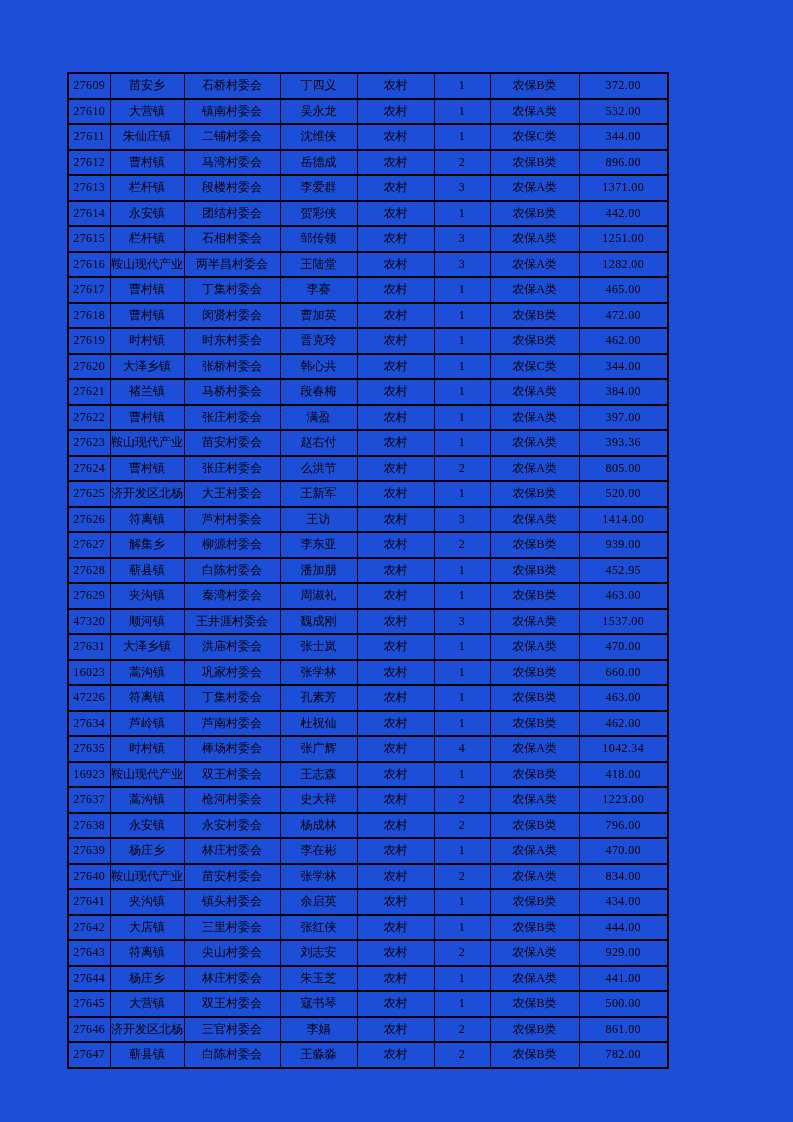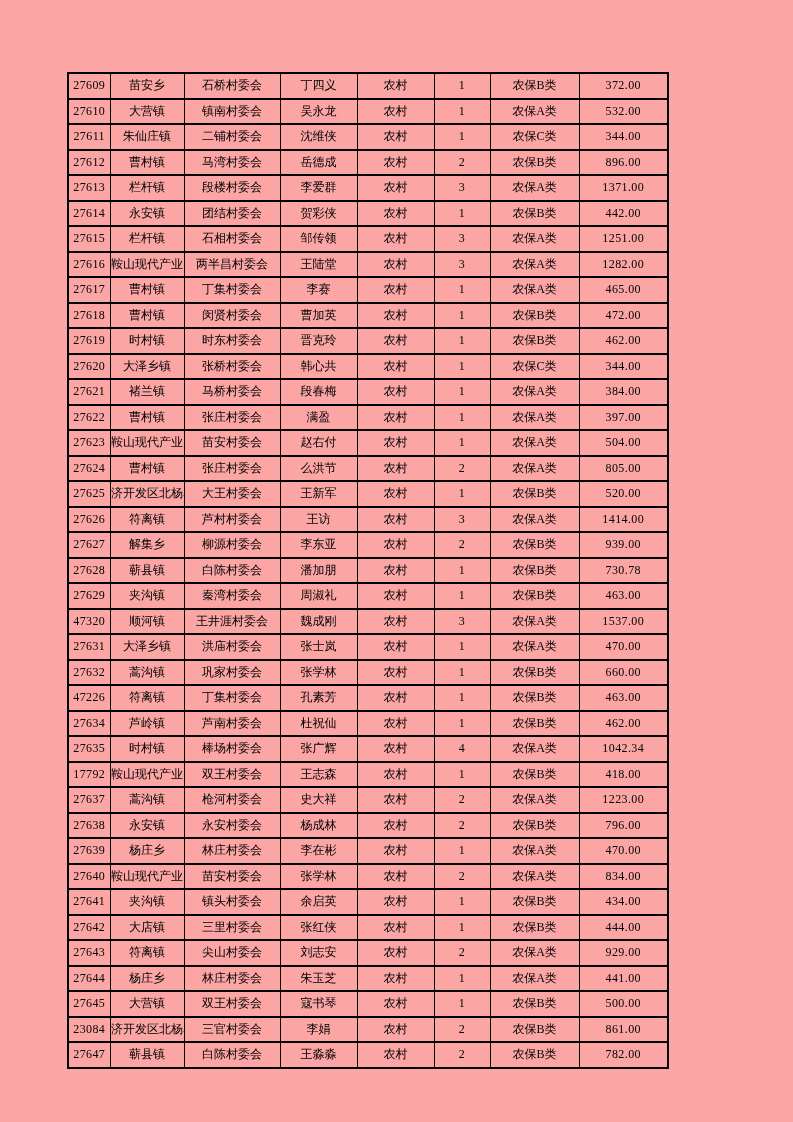--- a/index.html
+++ b/index.html
@@ -4,21 +4,21 @@
 <style>
   html, body {
     margin: 0;
     padding: 0;
     background: #ffffff;
   }
   .page {
     position: relative;
     width: 793px;
     height: 1122px;
-    background: #fca5a5;
+    background: #1d4ed8;
     overflow: hidden;
     font-family: "Liberation Serif", "DejaVu Serif", serif;
     color: #000000;
   }
   table.data-table {
     position: absolute;
     left: 67px;
     top: 72px;
     width: 600px;
     table-layout: fixed;
@@ -702,21 +702,21 @@
               <span>1</span>
             </div>
           </td>
     <td>
             <div class="clip">
               <span>农保A类</span>
             </div>
           </td>
     <td class="num">
             <div class="clip">
-              <span>504.00</span>
+              <span>393.36</span>
             </div>
           </td>
   </tr>
 
   <tr>
     <td class="num">
             <div class="clip">
               <span>27624</span>
             </div>
           </td>
@@ -917,21 +917,21 @@
               <span>1</span>
             </div>
           </td>
     <td>
             <div class="clip">
               <span>农保B类</span>
             </div>
           </td>
     <td class="num">
             <div class="clip">
-              <span>730.78</span>
+              <span>452.95</span>
             </div>
           </td>
   </tr>
 
   <tr>
     <td class="num">
             <div class="clip">
               <span>27629</span>
             </div>
           </td>
@@ -1054,21 +1054,21 @@
     <td class="num">
             <div class="clip">
               <span>470.00</span>
             </div>
           </td>
   </tr>
 
   <tr>
     <td class="num">
             <div class="clip">
-              <span>27632</span>
+              <span>16023</span>
             </div>
           </td>
     <td>
             <div class="clip">
               <span>蒿沟镇</span>
             </div>
           </td>
     <td>
             <div class="clip">
               <span>巩家村委会</span>
@@ -1226,21 +1226,21 @@
     <td class="num">
             <div class="clip">
               <span>1042.34</span>
             </div>
           </td>
   </tr>
 
   <tr>
     <td class="num">
             <div class="clip">
-              <span>17792</span>
+              <span>16923</span>
             </div>
           </td>
     <td>
             <div class="clip">
               <span>马鞍山现代产业园</span>
             </div>
           </td>
     <td>
             <div class="clip">
               <span>双王村委会</span>
@@ -1656,21 +1656,21 @@
     <td class="num">
             <div class="clip">
               <span>500.00</span>
             </div>
           </td>
   </tr>
 
   <tr>
     <td class="num">
             <div class="clip">
-              <span>23084</span>
+              <span>27646</span>
             </div>
           </td>
     <td>
             <div class="clip">
               <span>经济开发区北杨寨</span>
             </div>
           </td>
     <td>
             <div class="clip">
               <span>三官村委会</span>

